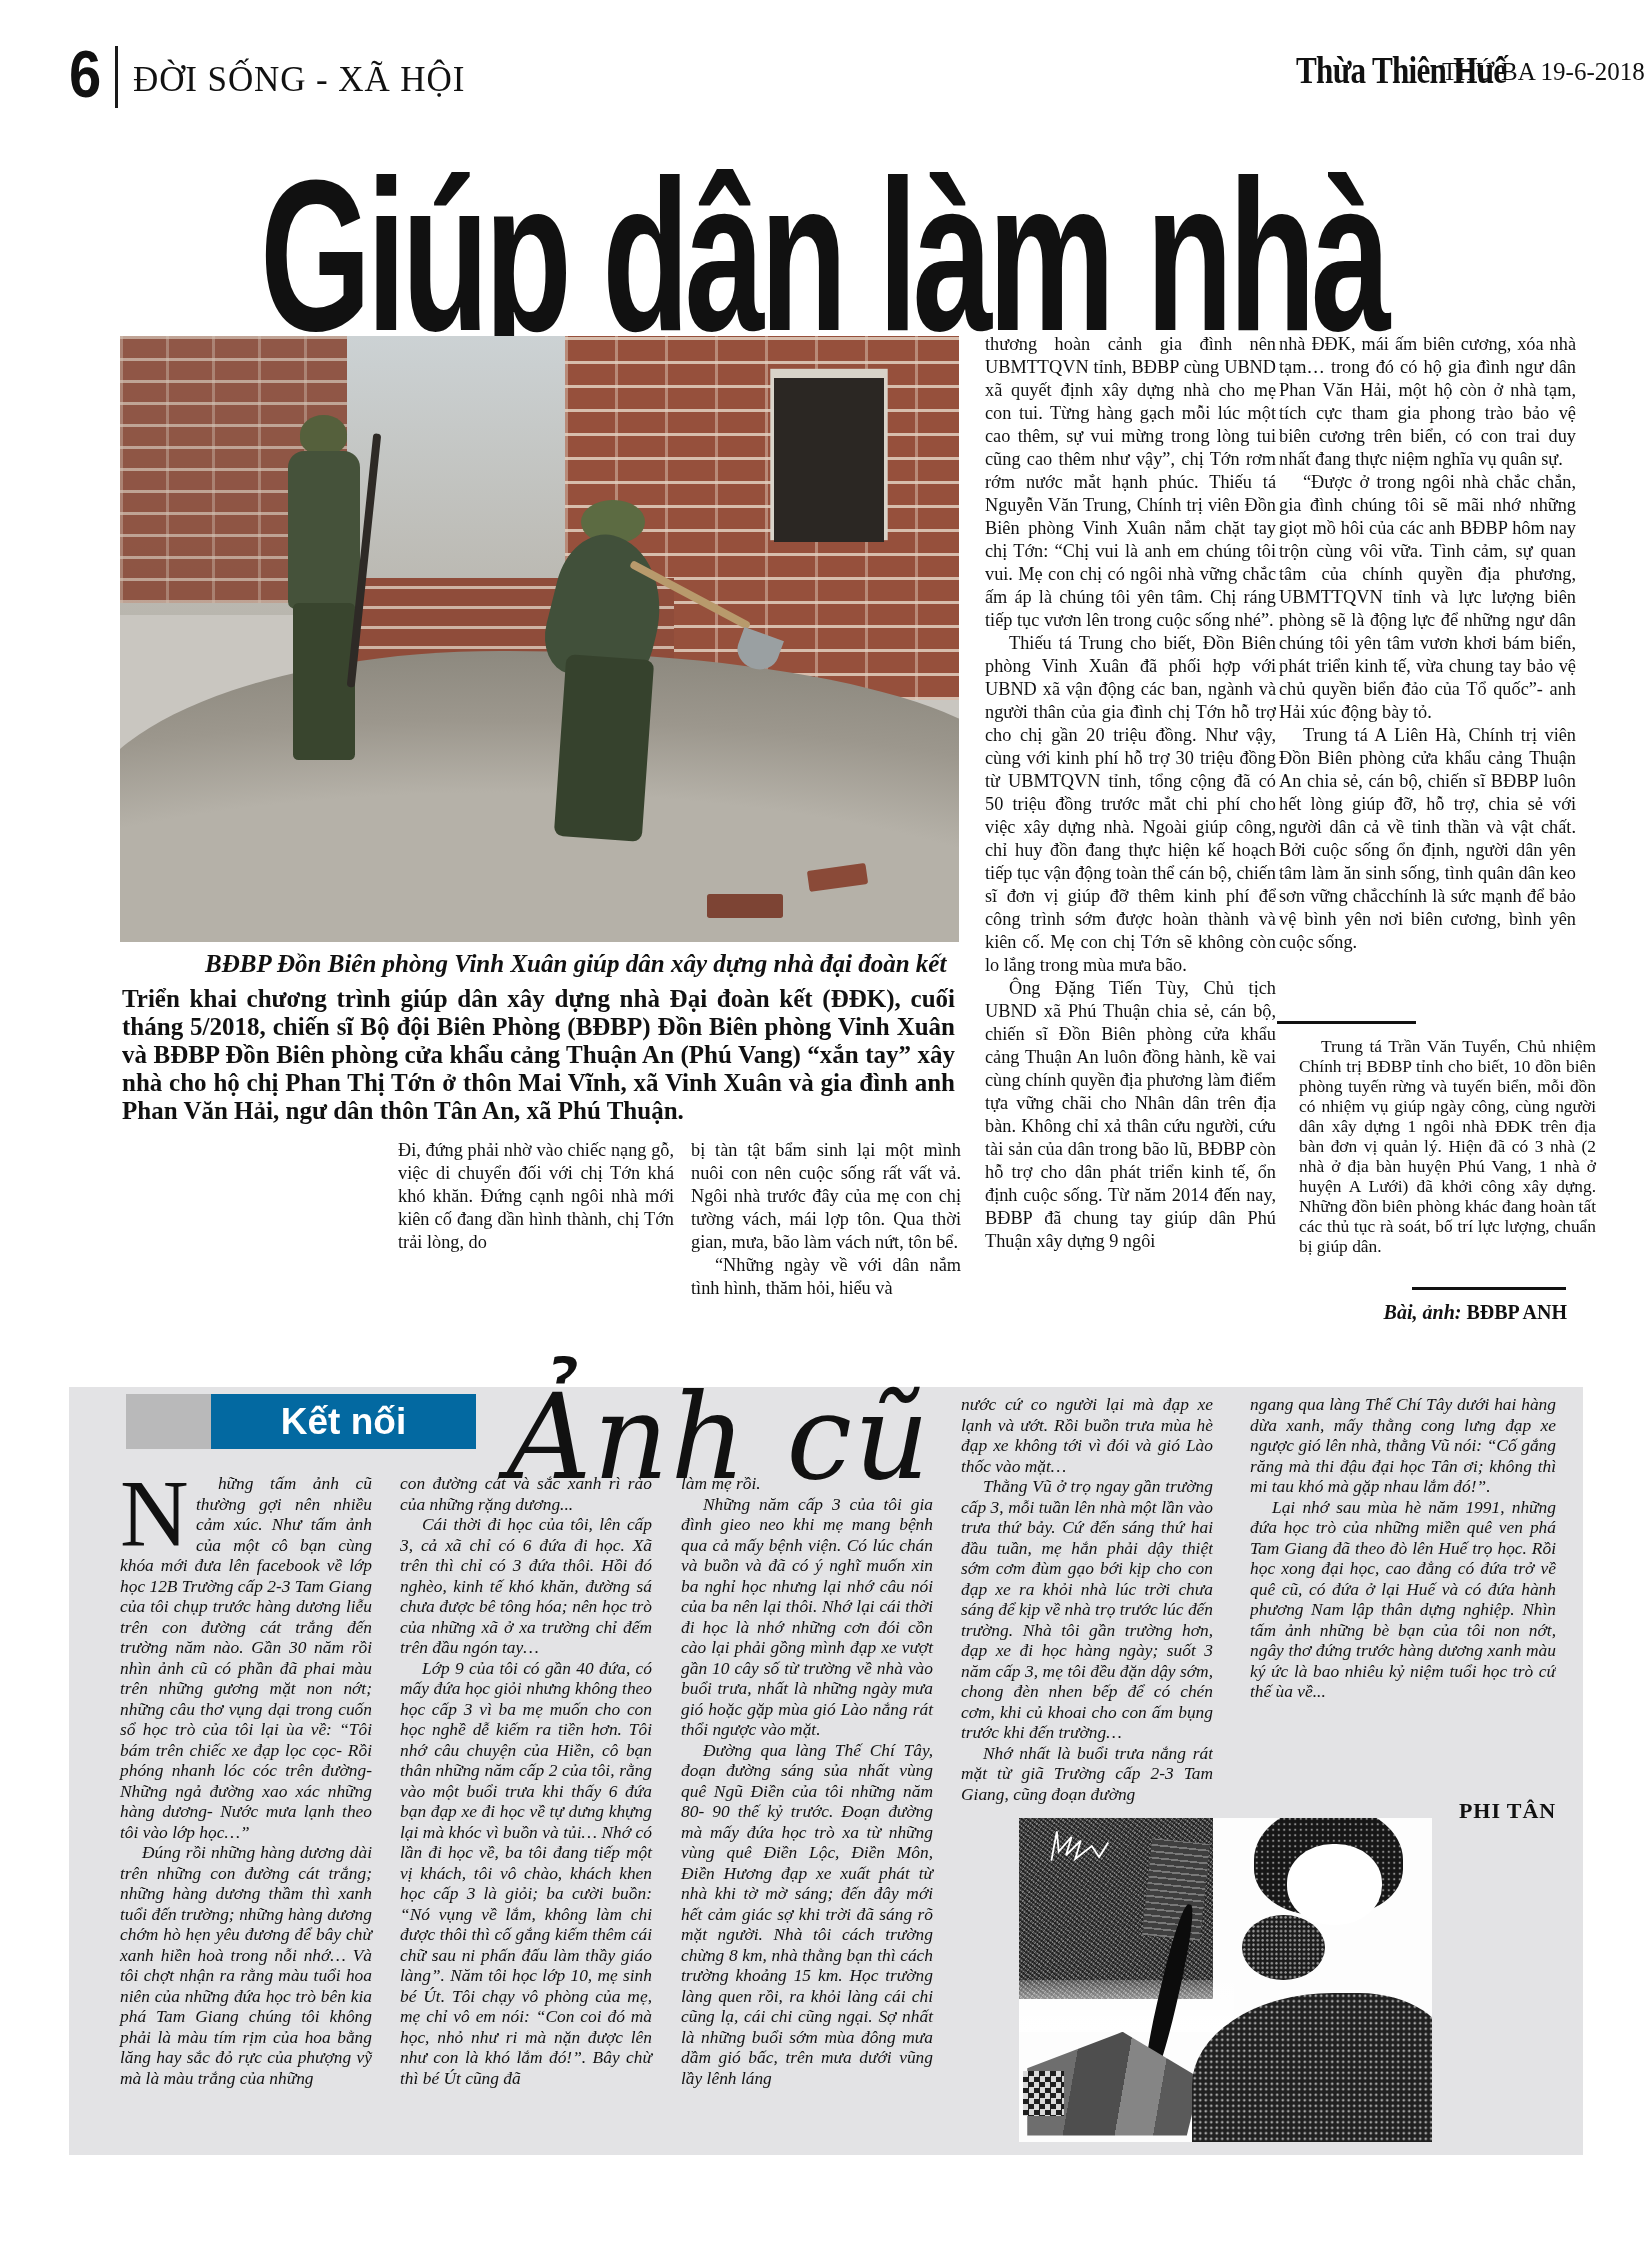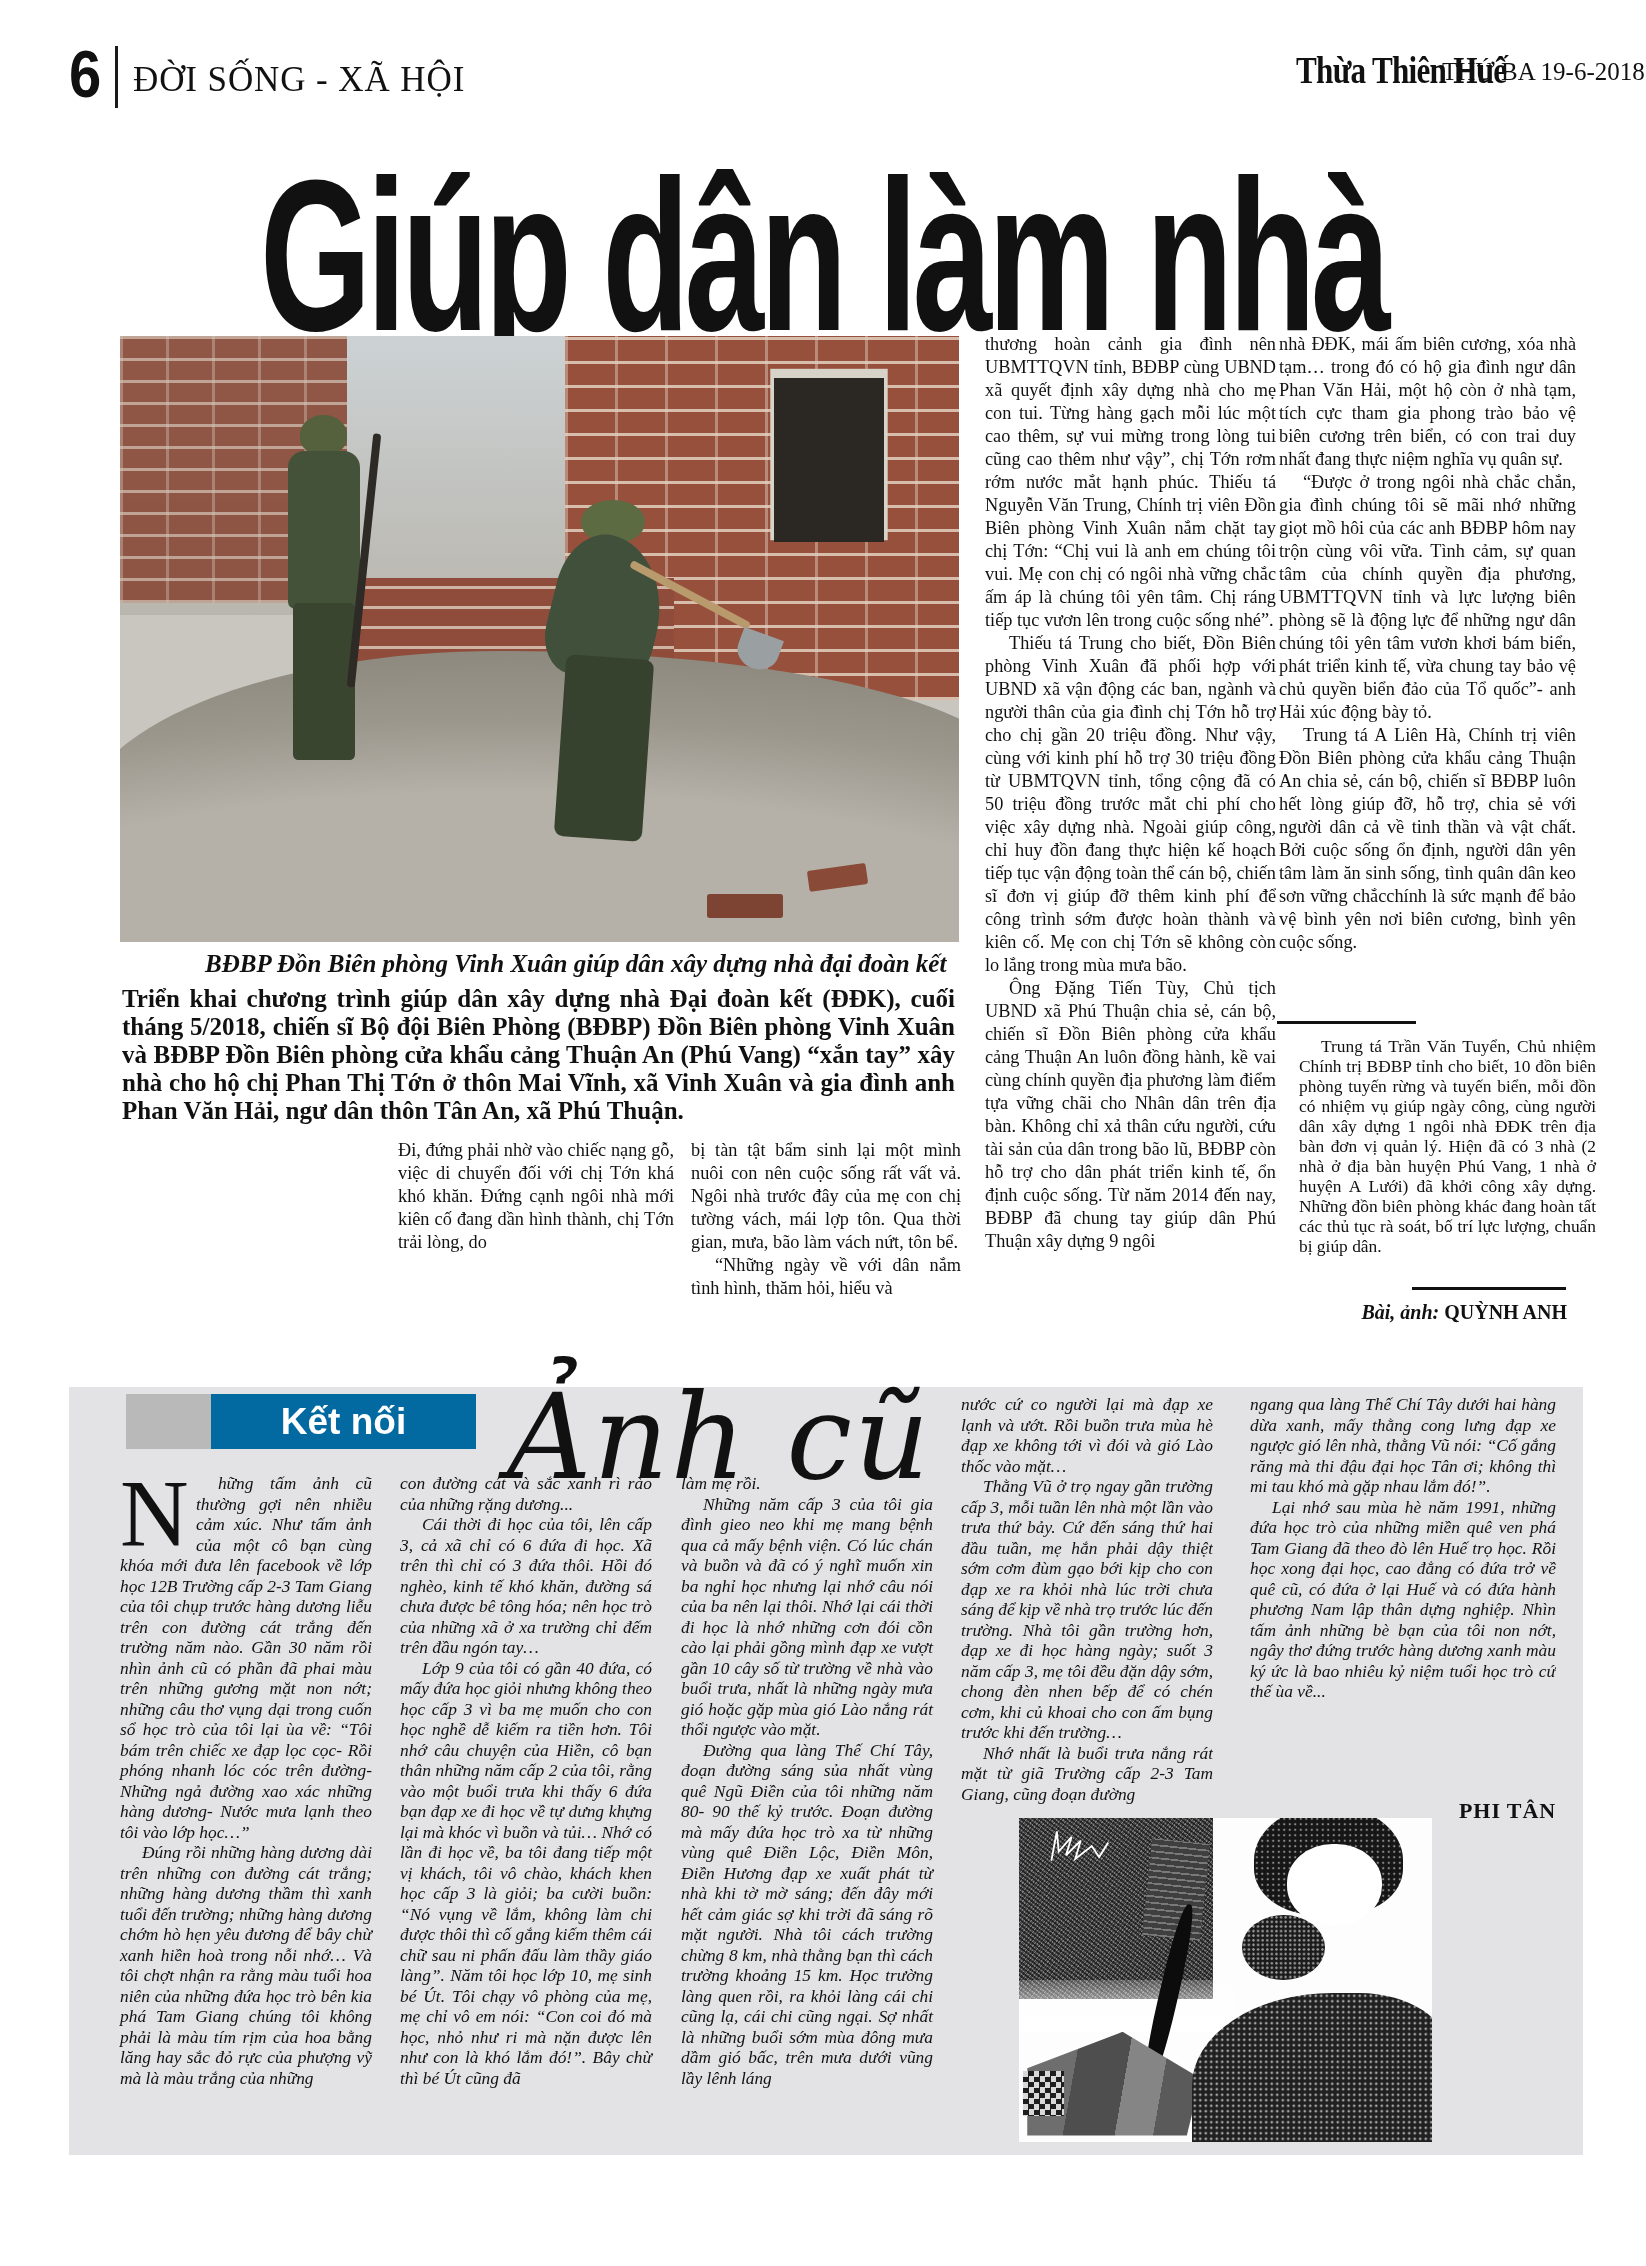--- a/index.html
+++ b/index.html
@@ -171,21 +171,21 @@
       <p>“Được ở trong ngôi nhà chắc chắn, gia đình chúng tôi sẽ mãi nhớ những giọt mồ hôi của các anh BĐBP hôm nay trộn cùng vôi vữa. Tình cảm, sự quan tâm của chính quyền địa phương, UBMTTQVN tỉnh và lực lượng biên phòng sẽ là động lực để những ngư dân chúng tôi yên tâm vươn khơi bám biển, phát triển kinh tế, vừa chung tay bảo vệ chủ quyền biển đảo của Tổ quốc”- anh Hải xúc động bày tỏ.</p>
       <p>Trung tá A Liên Hà, Chính trị viên Đồn Biên phòng cửa khẩu cảng Thuận An chia sẻ, cán bộ, chiến sĩ BĐBP luôn hết lòng giúp đỡ, hỗ trợ, chia sẻ với người dân cả về tinh thần và vật chất. Bởi cuộc sống ổn định, người dân yên tâm làm ăn sinh sống, tình quân dân keo sơn vững chắcchính là sức mạnh để bảo vệ bình yên nơi biên cương, bình yên cuộc sống.</p>
     </div>
 
   <div class="rule-a"></div>
   <div class="note">
       <p>Trung tá Trần Văn Tuyển, Chủ nhiệm Chính trị BĐBP tỉnh cho biết, 10 đồn biên phòng tuyến rừng và tuyến biển, mỗi đồn có nhiệm vụ giúp ngày công, cùng người dân xây dựng 1 ngôi nhà ĐĐK trên địa bàn đơn vị quản lý. Hiện đã có 3 nhà (2 nhà ở địa bàn huyện Phú Vang, 1 nhà ở huyện A Lưới) đã khởi công xây dựng. Những đồn biên phòng khác đang hoàn tất các thủ tục rà soát, bố trí lực lượng, chuẩn bị giúp dân.</p>
     </div>
   <div class="rule-b"></div>
   <div class="m-byline">
-    <span class="byl-label">Bài, ảnh:</span><span class="byl-name"> QUỲNH ANH</span>
+    <span class="byl-label">Bài, ảnh:</span><span class="byl-name"> BĐBP ANH</span>
   </div>
 
   <div class="panel"></div>
   <div class="kicker-tab"></div>
   <div class="kicker-box">
     <span>Kết nối</span>
   </div>
   <div class="f-title">Ảnh cũ</div>
 
   <div class="fcol fcolA">

